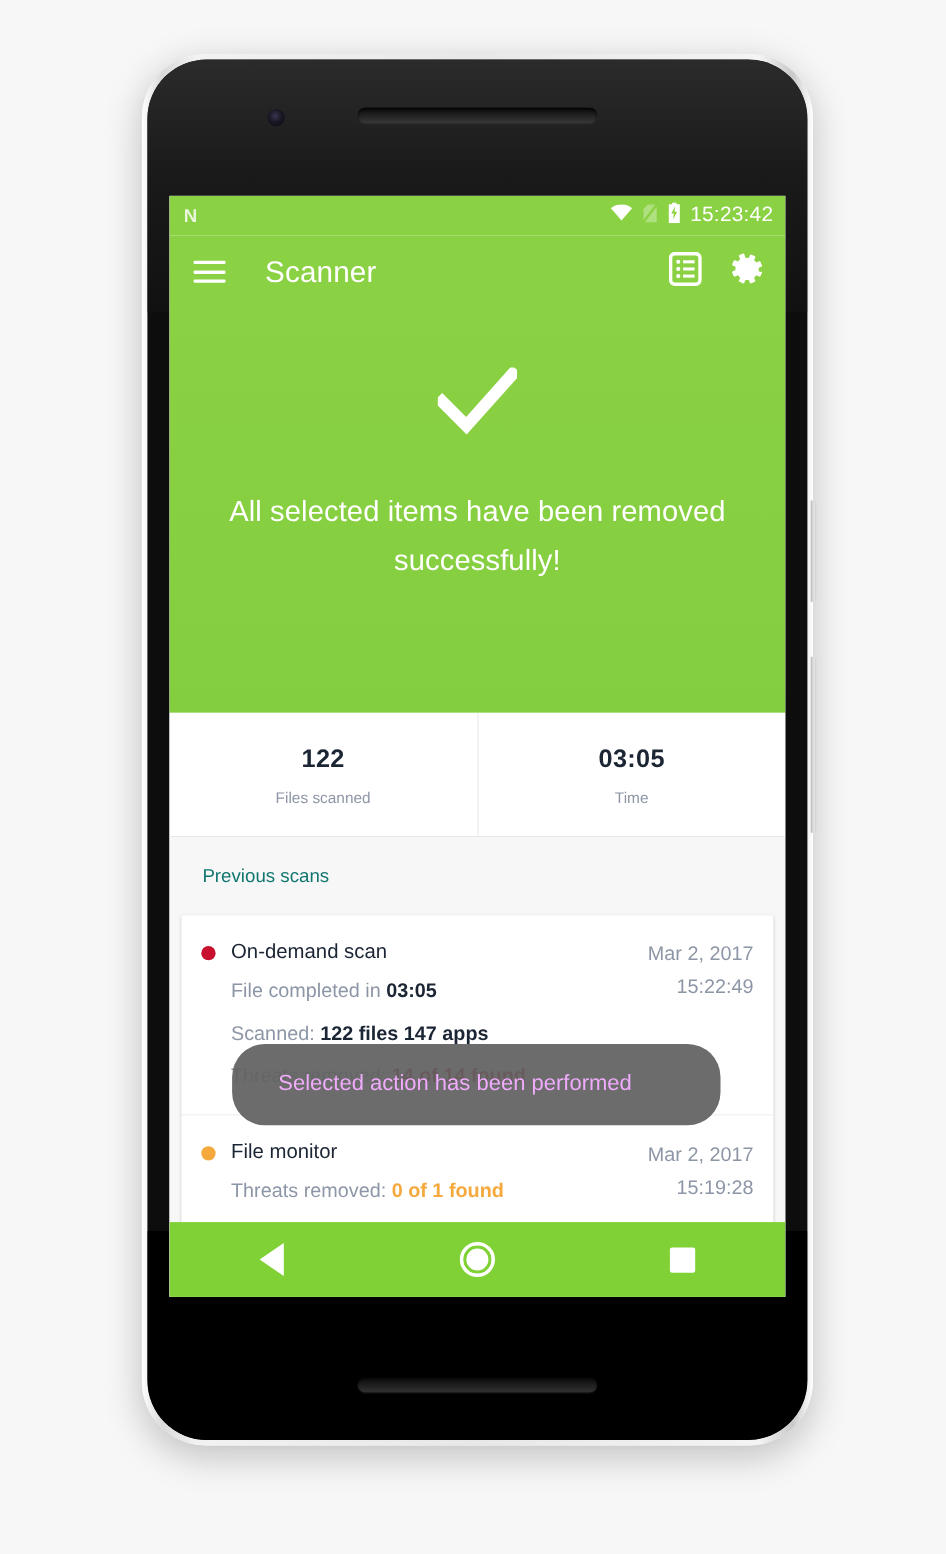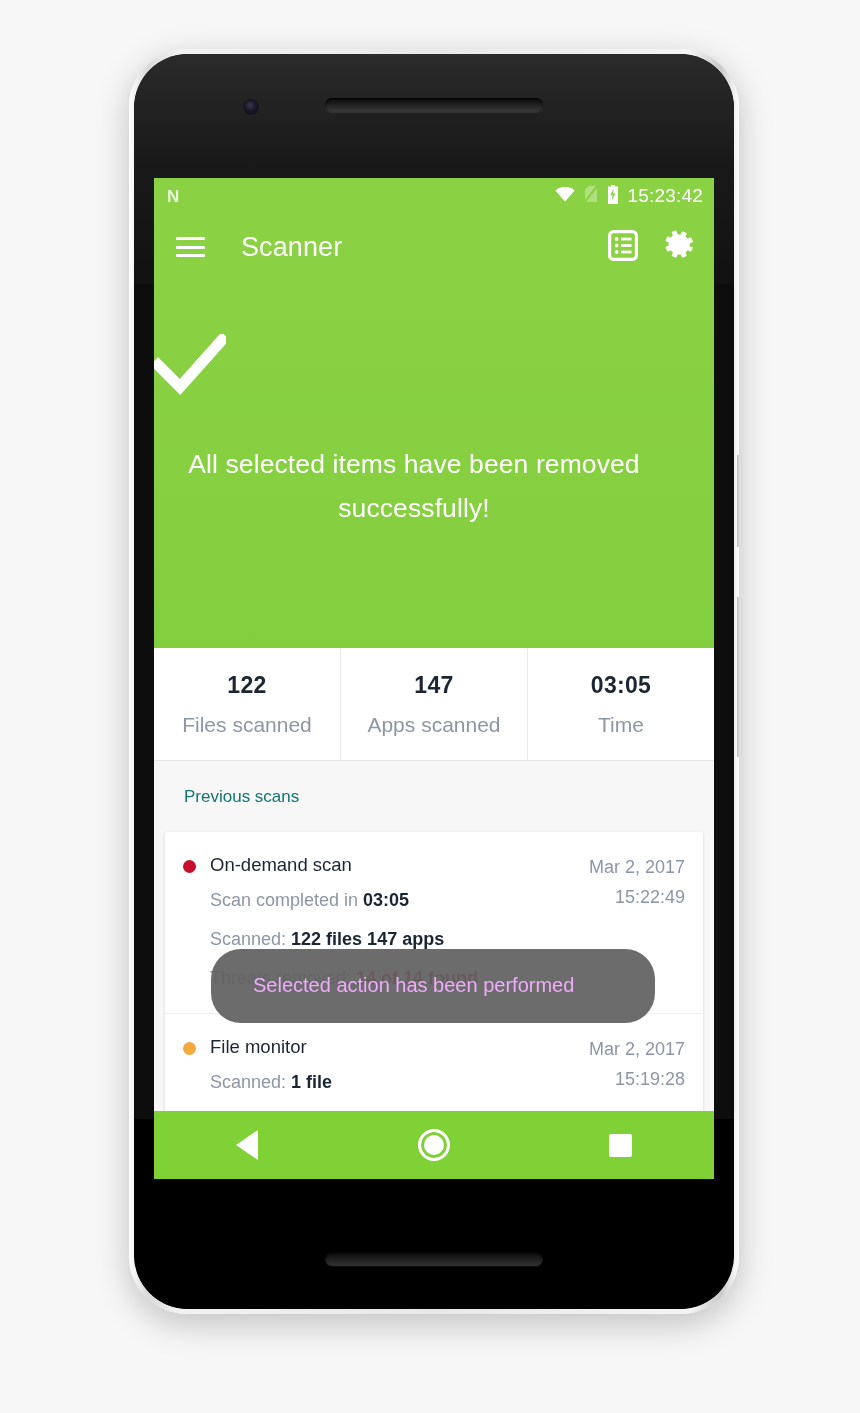--- a/index.html
+++ b/index.html
@@ -164,21 +164,21 @@
     border-radius: 1px;
   }
 
   
   #hero {
     background: linear-gradient(180deg, #8ad143 0%, #83ce3f 100%);
     height: 368px;
     box-sizing: border-box;
     display: flex;
     flex-direction: column;
-    align-items: flex-start;
+    align-items: center;
     padding-top: 26px;
   }
   #hero .check { margin-top: 28px; }
   #hero .msg {
     color: #ffffff;
     font-size: 26.5px;
     line-height: 44px;
     text-align: center;
     max-width: 520px;
     margin-top: 42px;
@@ -200,21 +200,21 @@
     justify-content: center;
   }
   #stats .stat + .stat { border-left: 1px solid #e9e9e9; }
   #stats .value {
     font-size: 23px;
     font-weight: bold;
     color: #1b2534;
     letter-spacing: 0.3px;
   }
   #stats .label {
-    font-size: 21px;
+    font-size: 14px;
     color: #8d96a6;
     margin-top: 14px;
   }
 
   
   #scans-area {
     background: #f7f7f8;
     padding-top: 26px;
     height: 419px;
     box-sizing: border-box;
@@ -407,45 +407,41 @@
     </div>
     <div class="msg">All selected items have been removed successfully!</div>
   </div>
 
   <div id="stats">
     <div class="stat">
       <div class="value">122</div>
       <div class="label">Files scanned</div>
     </div>
     <div class="stat">
-      <div class="value">147</div>
-      <div class="label">Apps scanned</div>
-    </div>
-    <div class="stat">
       <div class="value">03:05</div>
       <div class="label">Time</div>
     </div>
   </div>
 
   <div id="scans-area">
     <div id="scans-title">Previous scans</div>
 
     <div id="scan-card">
 
       <div class="scan-item">
         <div class="scan-date">
           <div>Mar 2, 2017</div>
           <div>15:22:49</div>
         </div>
         <div class="scan-head">
           <div class="dot" style="background: rgb(200, 16, 46);"></div>
           <div class="scan-body">
             <div class="scan-name">On-demand scan</div>
             <div class="scan-line">
-              <span>Scan completed in </span><b>03:05</b>
+              <span>File completed in </span><b>03:05</b>
             </div>
             <div class="scan-line">
               <span>Scanned: </span><b>122 files 147 apps</b>
             </div>
             <div class="scan-line">
               <span>Threats removed: </span><b class="threat-red">14 of 14 found</b>
             </div>
           </div>
         </div>
       </div>
@@ -453,23 +449,20 @@
       <div class="scan-item">
         <div class="scan-date">
           <div>Mar 2, 2017</div>
           <div>15:19:28</div>
         </div>
         <div class="scan-head">
           <div class="dot" style="background: rgb(245, 168, 60);"></div>
           <div class="scan-body">
             <div class="scan-name">File monitor</div>
             <div class="scan-line">
-              <span>Scanned: </span><b>1 file</b>
-            </div>
-            <div class="scan-line">
               <span>Threats removed: </span><b class="threat-orange">0 of 1 found</b>
             </div>
           </div>
         </div>
       </div>
 
     </div>
   </div>
 
   <div id="toast">Selected action has been performed</div>

